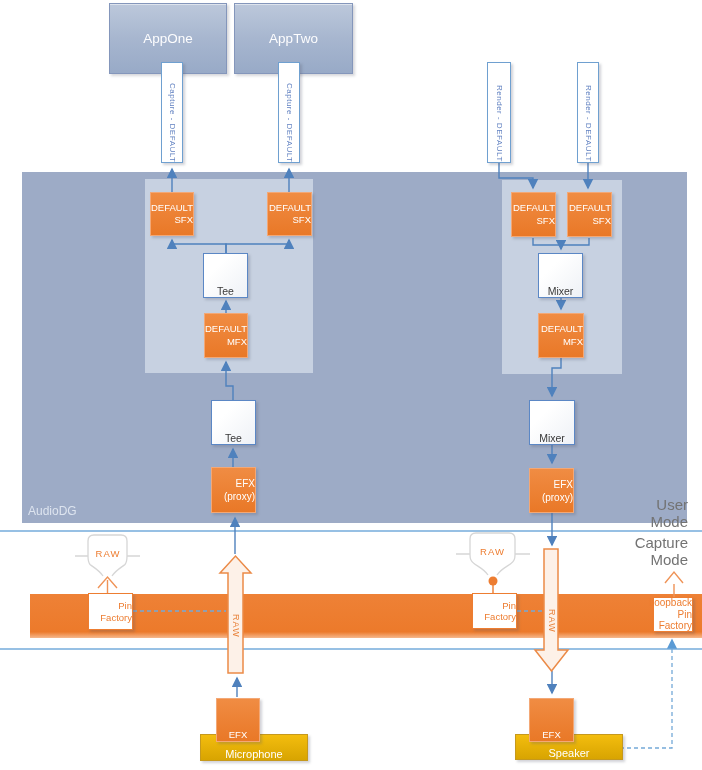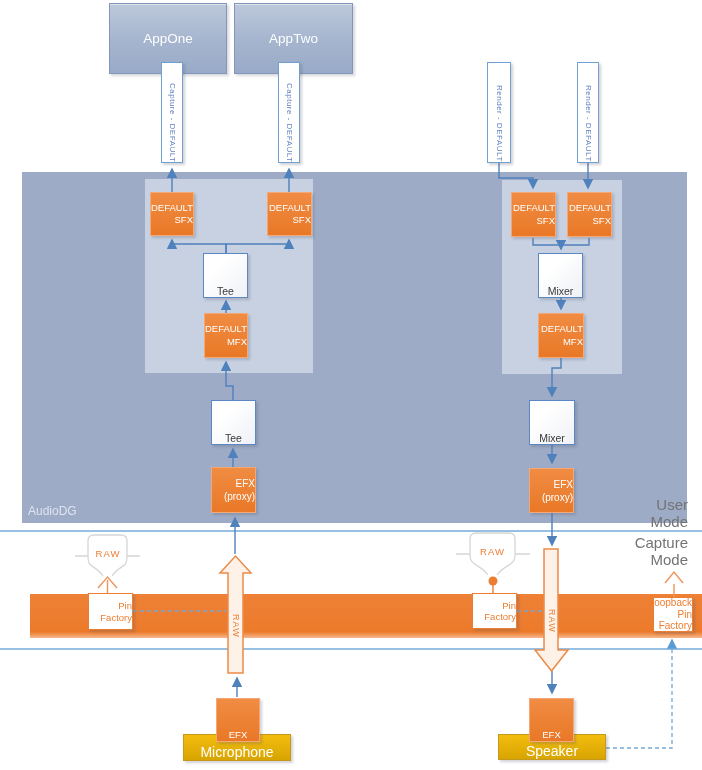--- a/index.html
+++ b/index.html
@@ -16,21 +16,21 @@
        color:#6181c1;white-space:nowrap;}
   .panel{background:#9dabc6;z-index:1;}
   .panel-inner{background:#c7d1e1;z-index:2;}
   .onode{background:linear-gradient(180deg,#f08c43,#e97827);border:1px solid #f3a876;color:#fff;
        font-size:9.5px;line-height:1.3;z-index:6;}
   .wnode{background:linear-gradient(135deg,#ffffff 30%,#eef1f6);border:1px solid #5b87c5;color:#3a3a3a;
        font-size:10.5px;z-index:6;}
   .pfnode{background:#fff;border:1px solid #ed7d31;color:#ed7d31;font-size:9.5px;line-height:1.2;z-index:6;}
   .pfnode.small{font-size:10px;line-height:1.15;}
   .gold{background:linear-gradient(180deg,#f3bd0e,#d8a401);border:1px solid #c6991d;color:#fff;
-       font-size:14px;z-index:6;}
+       font-size:11px;z-index:6;margin-left:17px;}
   .bar{background:linear-gradient(180deg,#ee8136 0%,#ec7a2b 86%,#f6b88d 100%);z-index:2;}
   .hline{height:2px;background:#97c0e4;z-index:3;}
   .vlabel{writing-mode:vertical-rl;text-orientation:mixed;color:#e8833c;font-size:9px;letter-spacing:1px;
        z-index:7;display:flex;align-items:center;justify-content:center;}
   .rawlabel{color:#ed7d31;font-size:9.5px;letter-spacing:1px;z-index:6;
        display:flex;align-items:center;justify-content:center;}
   .modetext{color:#737373;font-size:15px;line-height:17px;text-align:right;z-index:8;}
   .modetext span{display:block;}
   .dglabel{color:#dde4ef;font-size:12px;z-index:3;}
   svg.overlay{position:absolute;left:0;top:0;z-index:5;pointer-events:none;}

